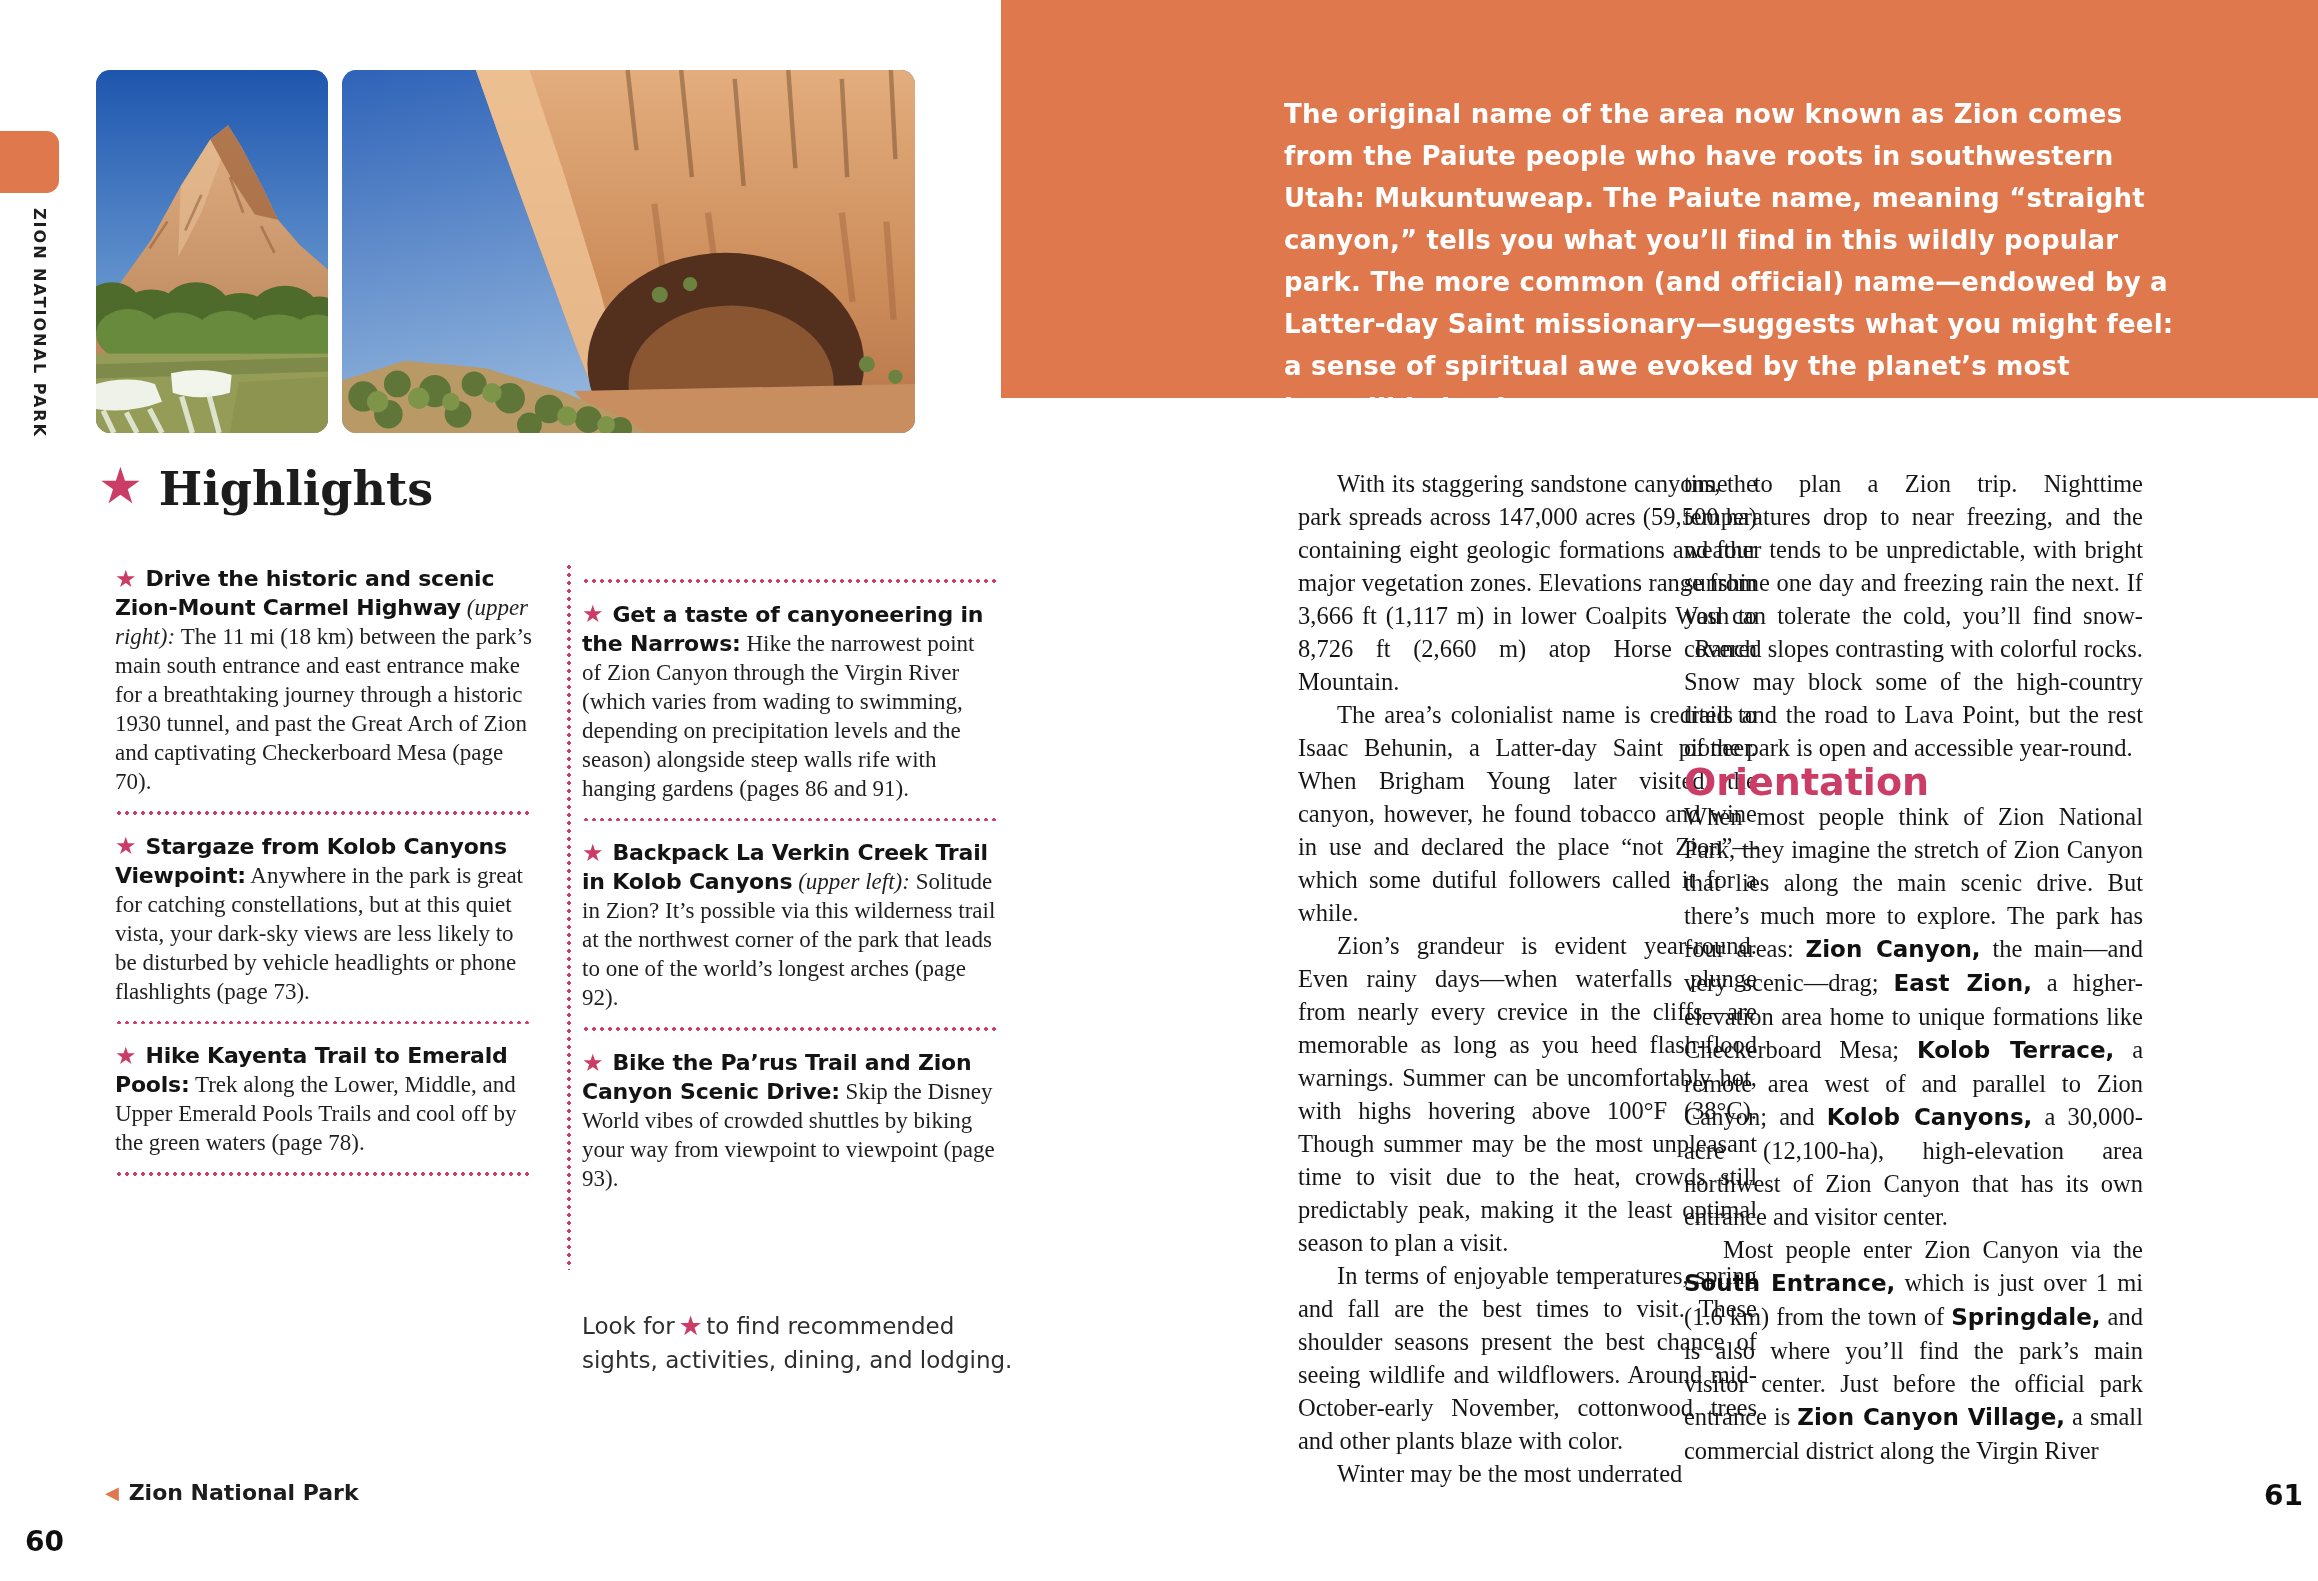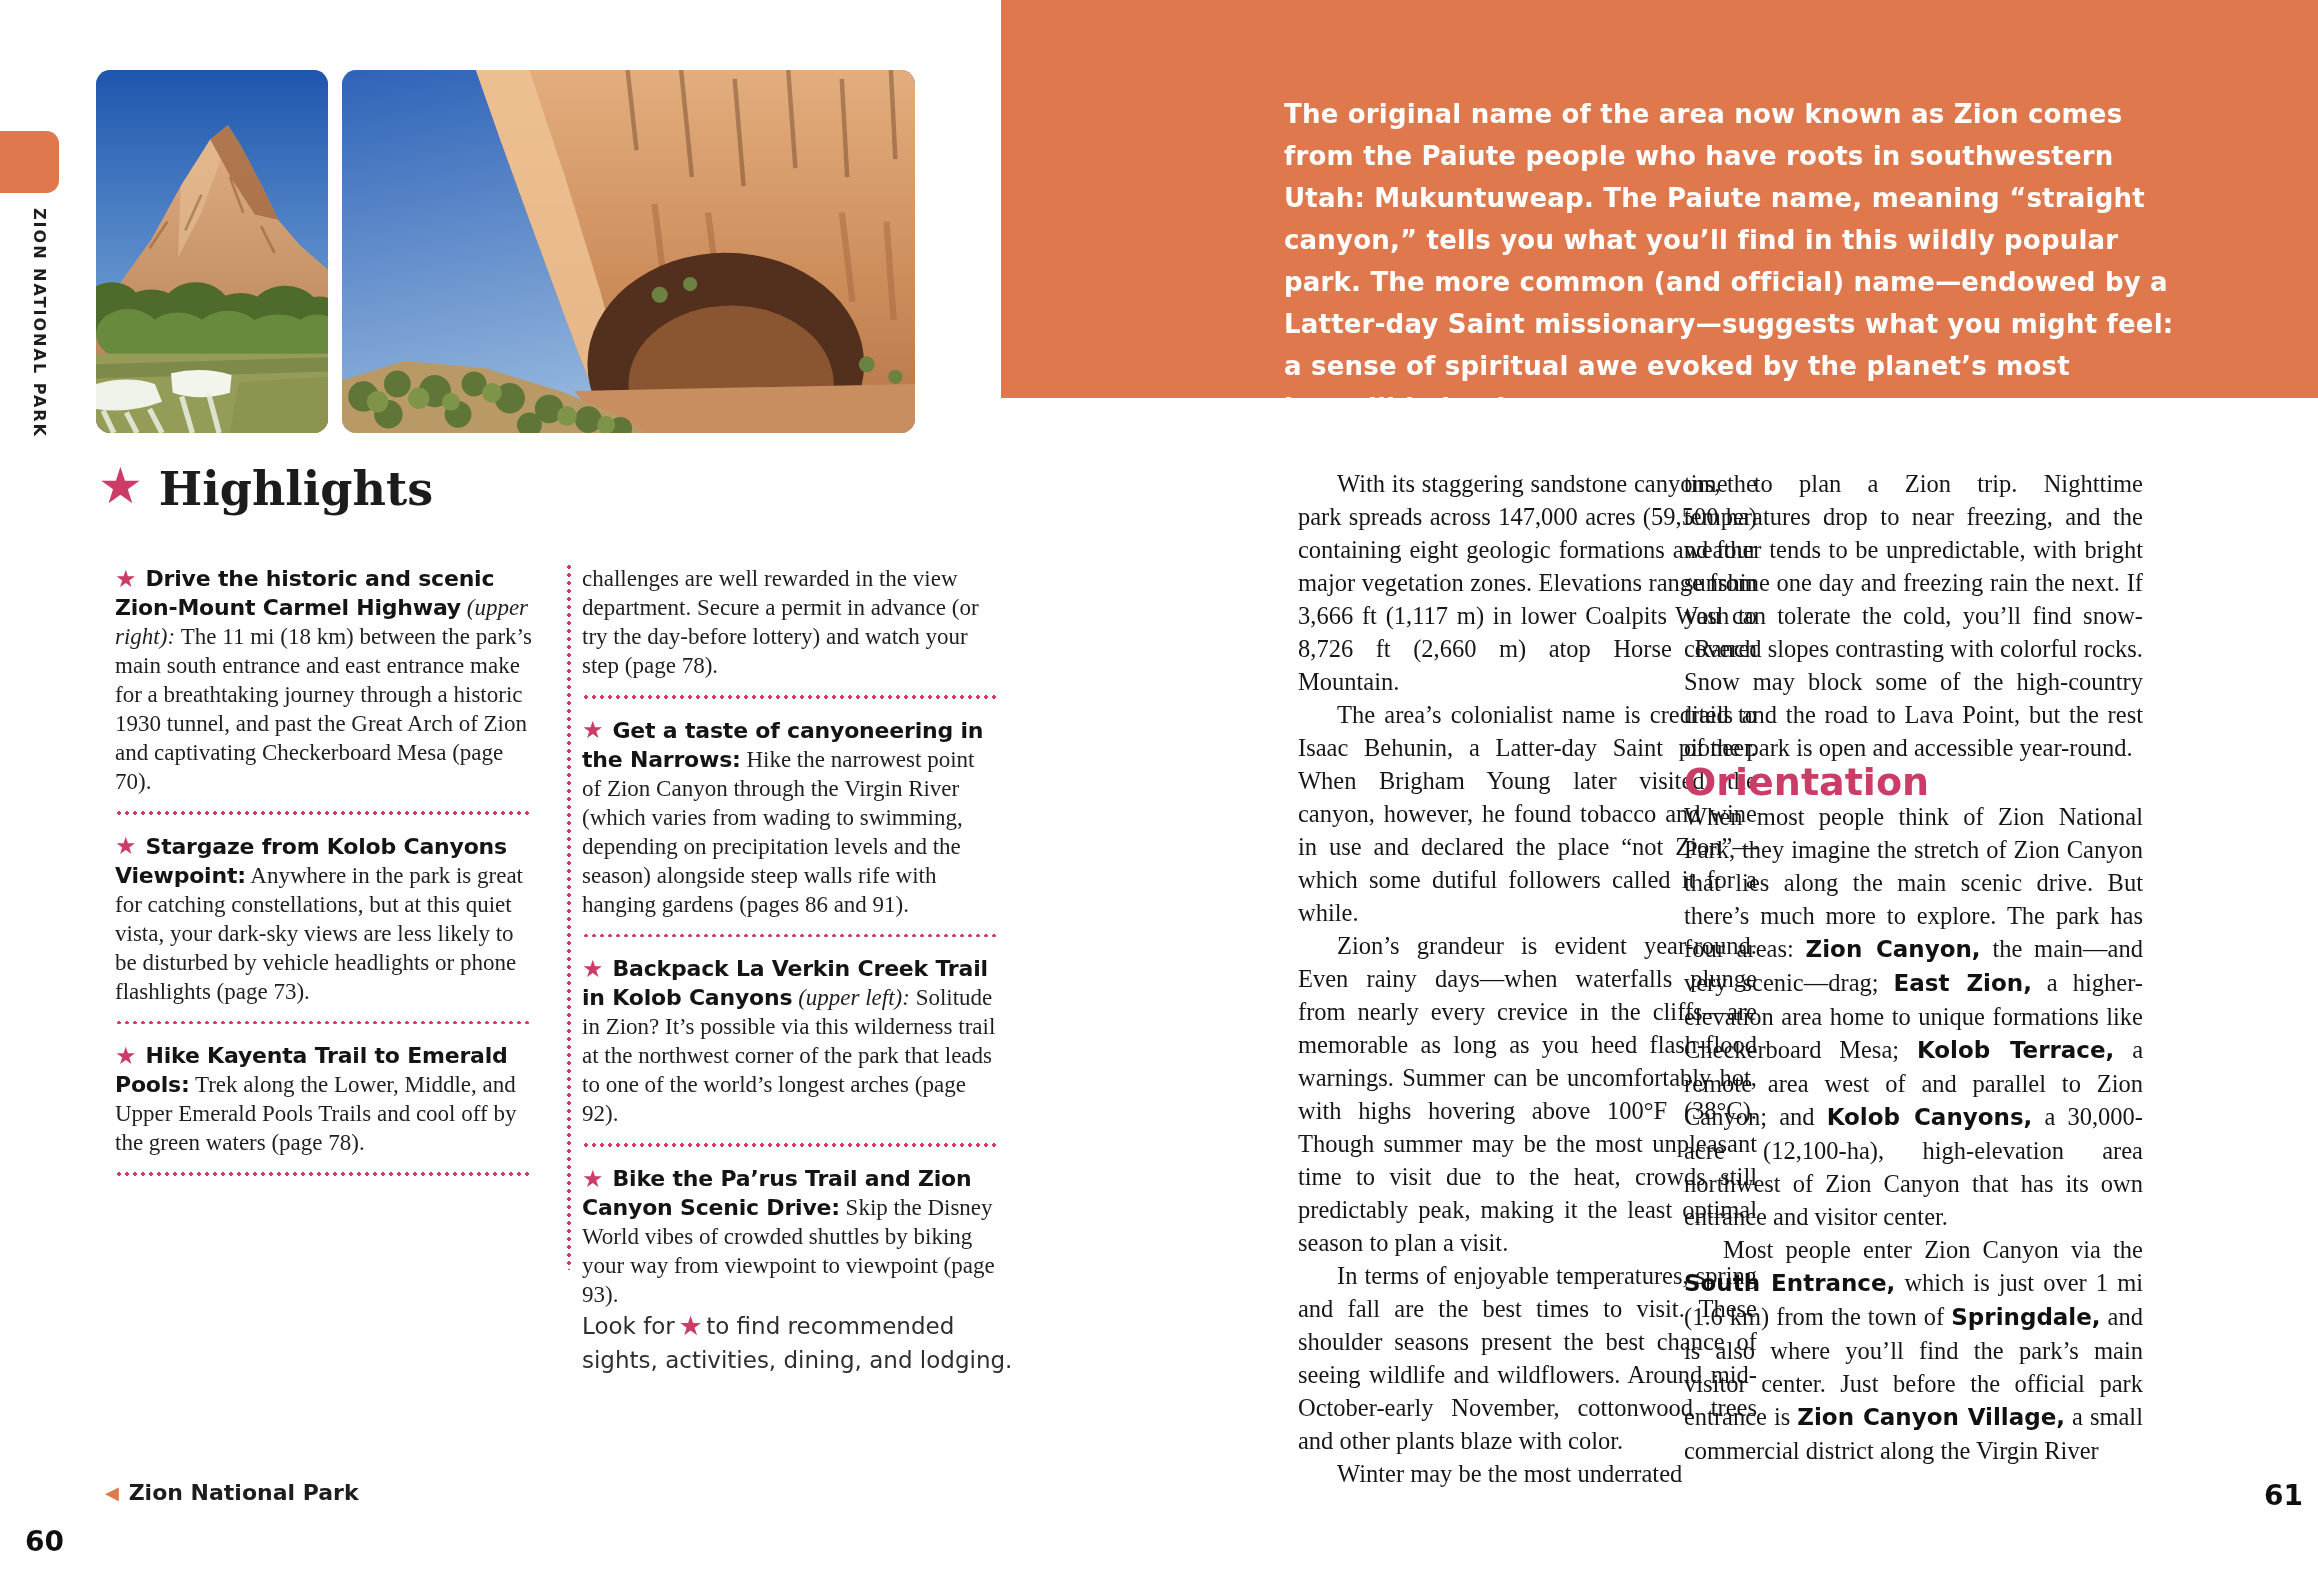--- a/index.html
+++ b/index.html
@@ -181,23 +181,20 @@
   <div class="hsep"></div>
   <div class="hitem">
     <span class="istar">★</span><span class="lead">Hike Kayenta Trail to Emerald Pools:</span><span> Trek along the Lower, Middle, and Upper Emerald Pools Trails and cool off by the green waters (page 78).</span>
   </div>
   <div class="hsep"></div>
 </div>
 
 <div class="vdiv"></div>
 
 <div class="hcol" id="hcol2">
-  <div class="hitem">
-    <span>challenges are well rewarded in the view department. Secure a permit in advance (or try the day-before lottery) and watch your step (page 78).</span>
-  </div>
   <div class="hsep"></div>
   <div class="hitem">
     <span class="istar">★</span><span class="lead">Get a taste of canyoneering in the Narrows:</span><span> Hike the narrowest point of Zion Canyon through the Virgin River (which varies from wading to swimming, depending on precipitation levels and the season) alongside steep walls rife with hanging gardens (pages 86 and 91).</span>
   </div>
   <div class="hsep"></div>
   <div class="hitem">
     <span class="istar">★</span><span class="lead">Backpack La Verkin Creek Trail in Kolob Canyons</span><span class="it"> (upper left): </span><span>Solitude in Zion? It’s possible via this wilderness trail at the northwest corner of the park that leads to one of the world’s longest arches (page 92).</span>
   </div>
   <div class="hsep"></div>
   <div class="hitem">

